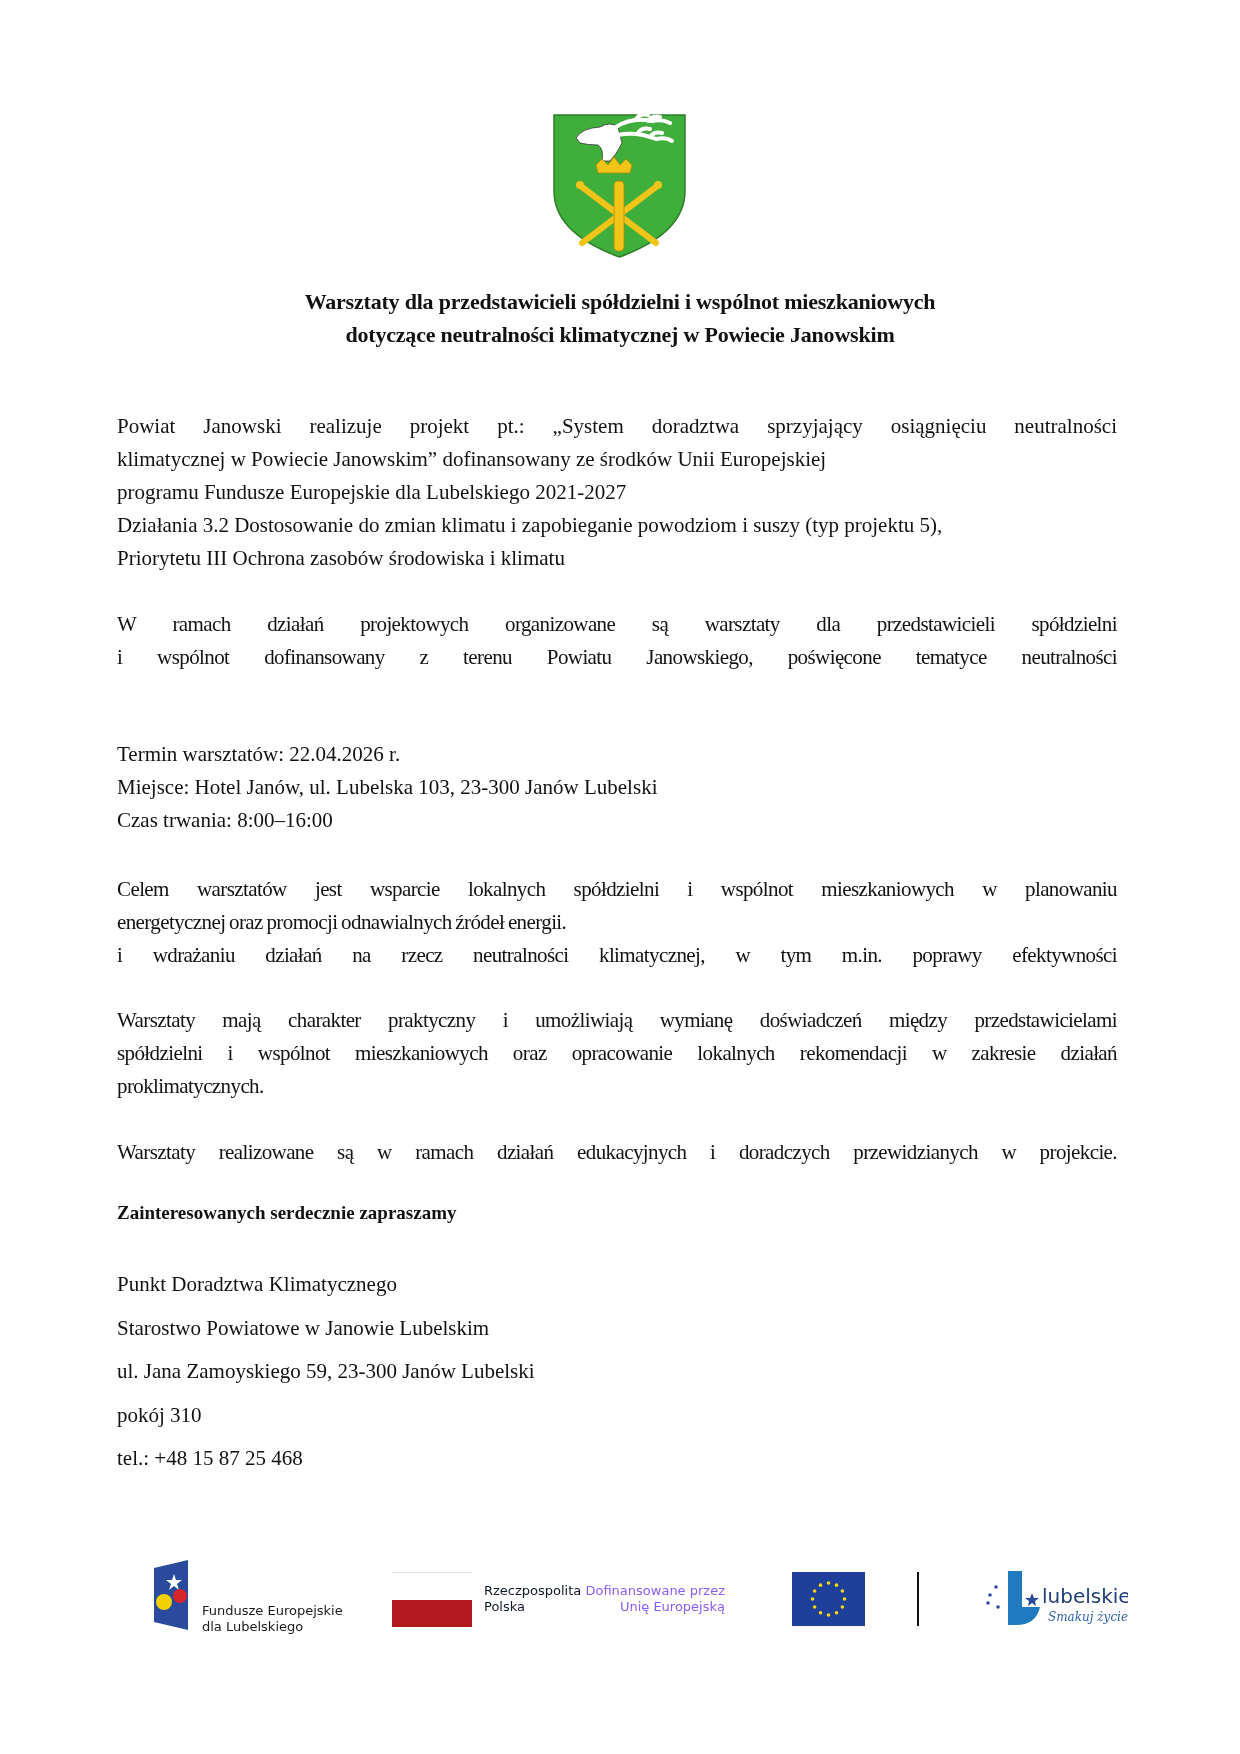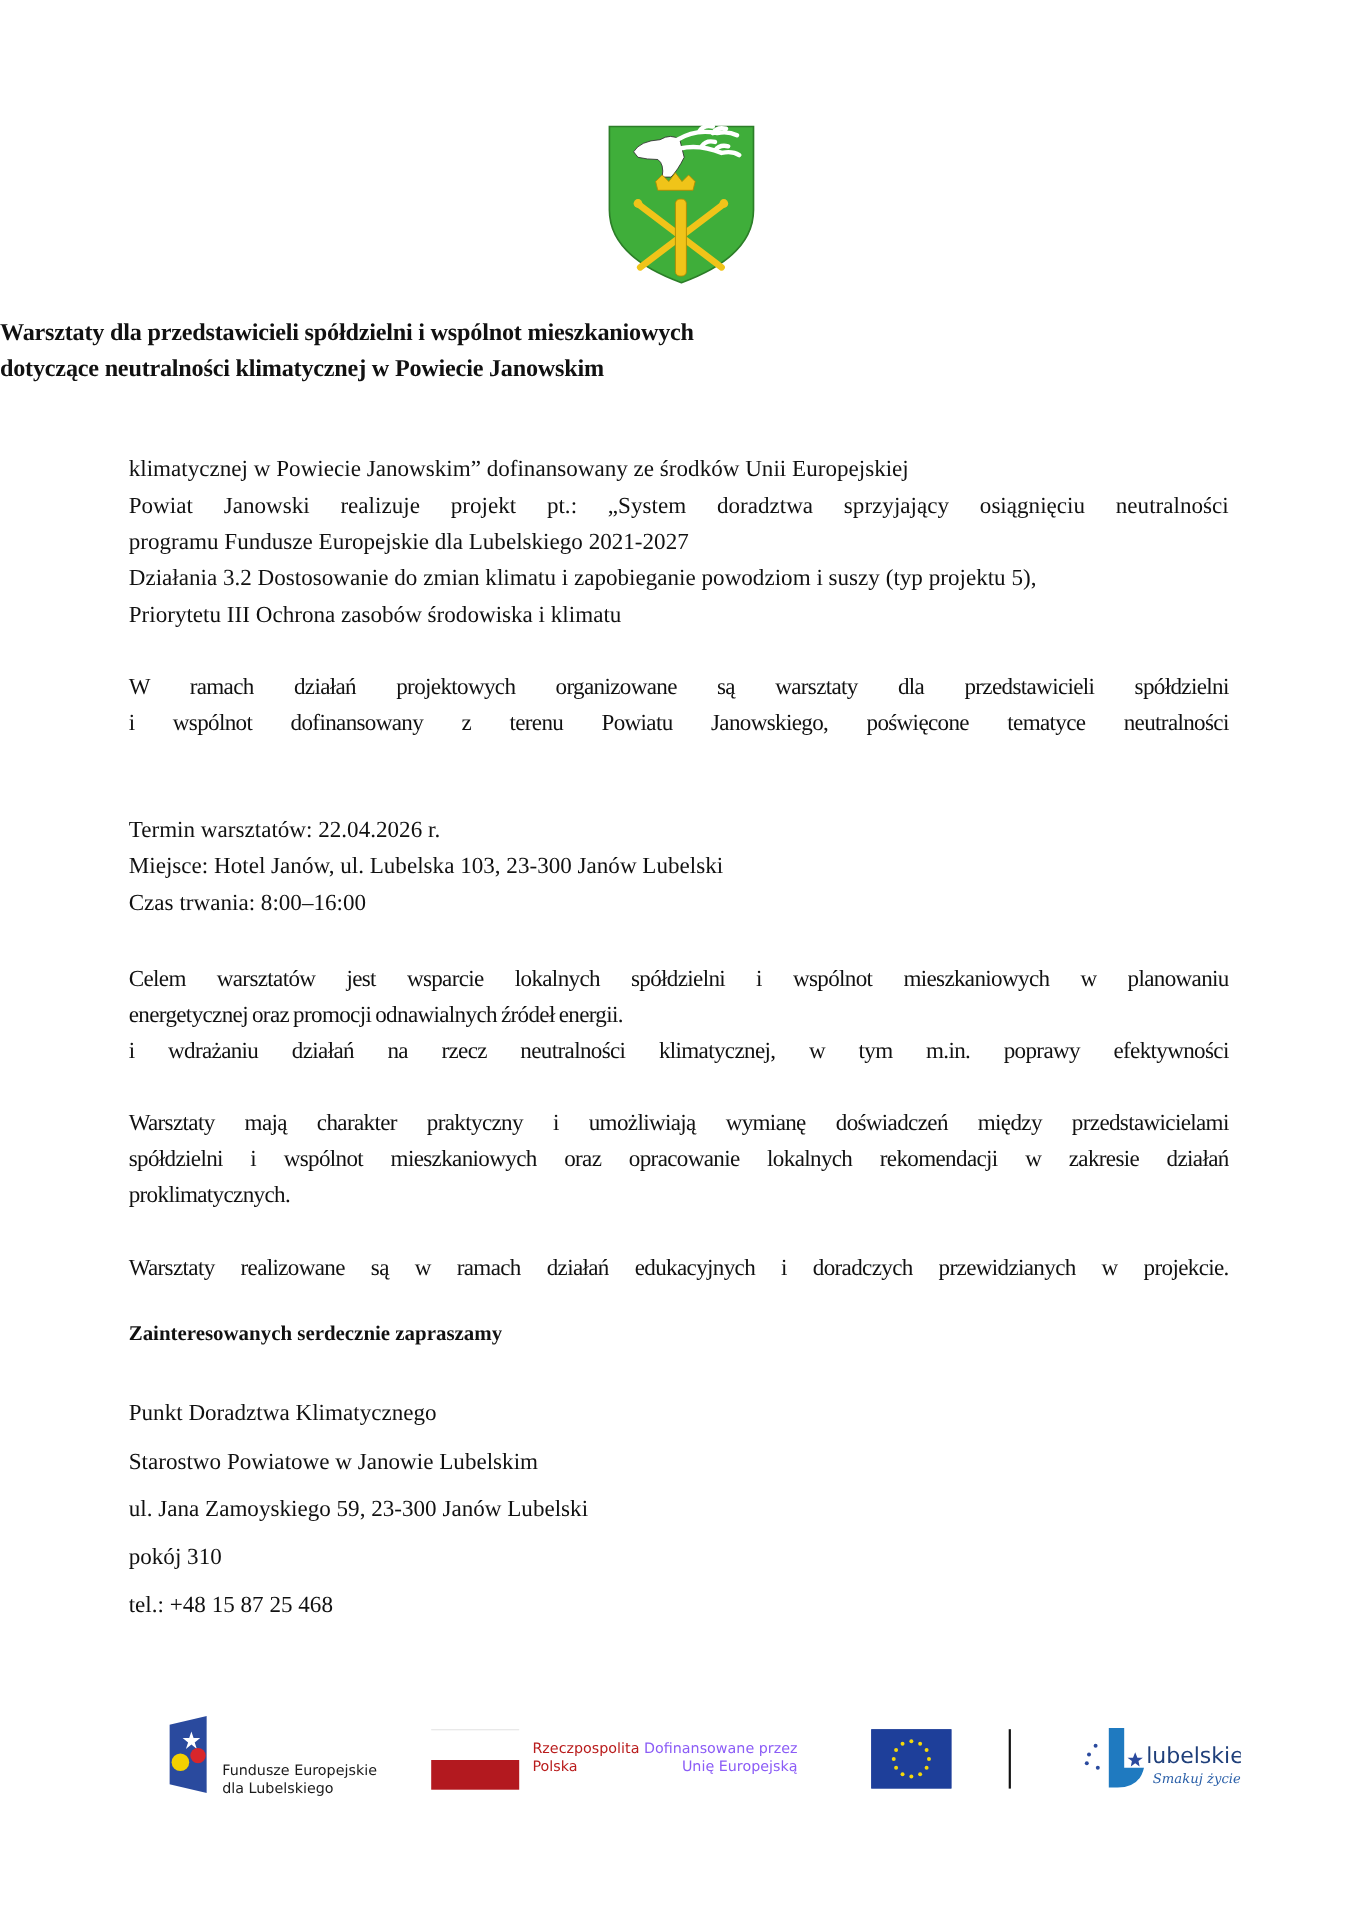--- a/index.html
+++ b/index.html
@@ -1,19 +1,19 @@
 <!DOCTYPE html>
 <html><head>
 <meta charset="utf-8">
 <style>
   html, body { margin:0; padding:0; background:#ffffff; }
   body { width:1240px; height:1754px; position:relative; overflow:hidden;
          font-family:"Liberation Serif", "DejaVu Serif", serif; color:#111; }
   .crest { position:absolute; left:552px; top:113px; width:135px; height:146px; }
-  .title { position:absolute; left:0; width:1240px; top:285px; 
+  .title { position:absolute; left:0; width:1240px; top:285px; text-align:center;
            font-weight:bold; font-size:22px; line-height:33px; letter-spacing:-0.2px; }
   .para { position:absolute; left:117px; width:1000px; font-size:21px; line-height:33px; }
   .para .line { display:block; white-space:nowrap; }
   .just { text-align:justify; text-align-last:justify; display:block; }
   .condensed { letter-spacing:-0.6px; word-spacing:-1px; }
   .p1 { top:410px; }
   .p2 { top:608px; }
   .p3 { top:738px; }
   .p4 { top:873px; }
   .p5 { top:1004px; }
@@ -22,21 +22,21 @@
   .contact { position:absolute; left:117px; top:1263px; font-size:21px; line-height:43.5px; }
   .contact span { display:block; }
   b { font-weight:normal;text-align:right; }
   
   .footer { position:absolute; left:140px; top:1545px; width:990px; height:100px; }
   .fe-logo { position:absolute; left:14px; top:15px; width:34px; height:70px; }
   .fe-text { position:absolute; left:62px; top:38px; font-family:"DejaVu Sans", sans-serif; font-size:13px; line-height:16px; color:#1a1a1a;margin-top:20px; }
   .pl-flag { position:absolute; left:252px; top:27px; width:80px; height:54px; }
   .pl-flag .w { height:27px; background:#ffffff; border-top:1px solid #e4e4e4; }
   .pl-flag .r { height:27px; background:#b3191f; }
-  .pl-text { position:absolute; left:344px; top:38px; font-family:"DejaVu Sans", sans-serif; font-size:13px; line-height:16px; color:#b91c1c; }
+  .pl-text { position:absolute; left:344px; top:38px; font-family:"DejaVu Sans", sans-serif; font-size:13px; line-height:16px; color:#0f172a; }
   .eu-text { position:absolute; left:410px; top:38px; width:175px; text-align:right; font-family:"DejaVu Sans", sans-serif; font-size:13px; line-height:16px; color:#8b5cf6; }
   .eu-flag { position:absolute; left:652px; top:27px; width:73px; height:54px; background:#1e3f9a; }
   .divider { position:absolute; left:777px; top:27px; width:2px; height:54px; background:#111; }
   .lub-logo { position:absolute; left:838px; top:22px; width:150px; height:62px; }
 </style>
 </head>
 <body>
 
 <svg class="crest" viewBox="0 0 135 146">
   <path d="M2 2 H133 V78 Q133 120 67.5 144 Q2 120 2 78 Z" fill="#3fae3a" stroke="#2c7e28" stroke-width="1.5"></path>
@@ -55,22 +55,22 @@
   <circle cx="28" cy="72" r="4" fill="#f0c419"></circle>
   <circle cx="106" cy="72" r="4" fill="#f0c419"></circle>
 </svg>
 
 <div class="title">
   <div>Warsztaty dla przedstawicieli spółdzielni i wspólnot mieszkaniowych</div>
   <div>dotyczące neutralności klimatycznej w Powiecie Janowskim</div>
 </div>
 
 <div class="para p1">
+  <span class="line just">Powiat Janowski realizuje projekt pt.: „System doradztwa sprzyjający osiągnięciu neutralności</span>
   <span class="line">klimatycznej w Powiecie Janowskim” dofinansowany ze środków Unii Europejskiej</span>
-  <span class="line just">Powiat Janowski realizuje projekt pt.: „System doradztwa sprzyjający osiągnięciu neutralności</span>
   <span class="line">programu Fundusze Europejskie dla Lubelskiego 2021-2027</span>
   <span class="line">Działania 3.2 Dostosowanie do zmian klimatu i zapobieganie powodziom i suszy (typ projektu 5),</span>
   <span class="line">Priorytetu III Ochrona zasobów środowiska i klimatu</span>
 </div>
 
 <div class="para p2 condensed">
   <span class="line just">W ramach działań projektowych organizowane są warsztaty dla przedstawicieli spółdzielni</span>
   <span class="line just">i wspólnot dofinansowany z terenu Powiatu Janowskiego, poświęcone tematyce neutralności</span>
 </div>
 

